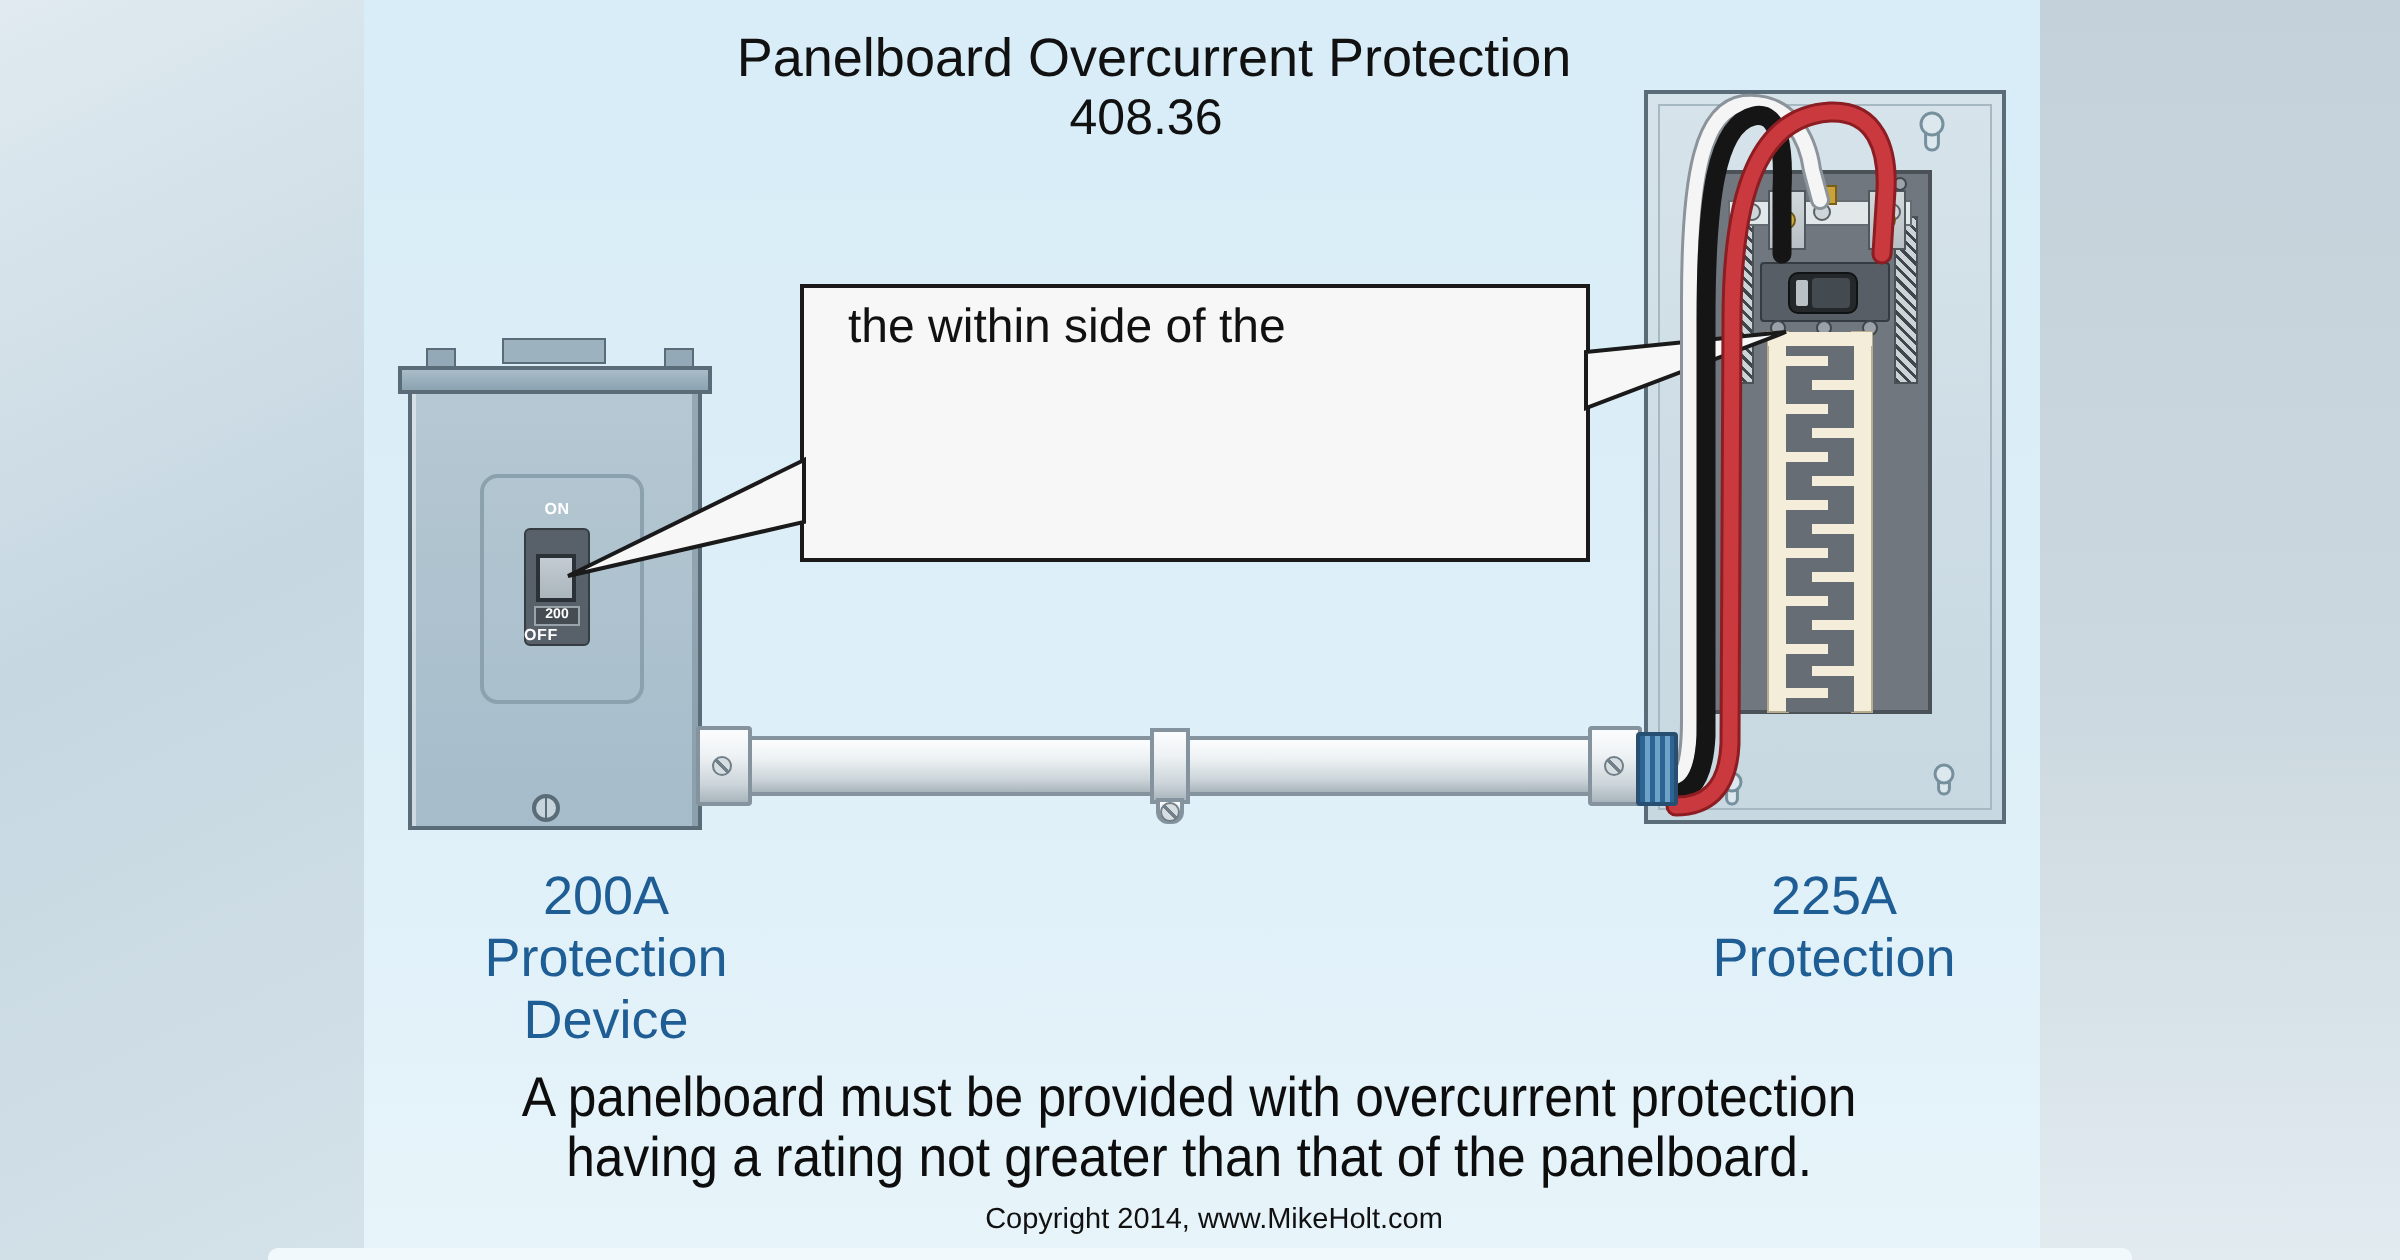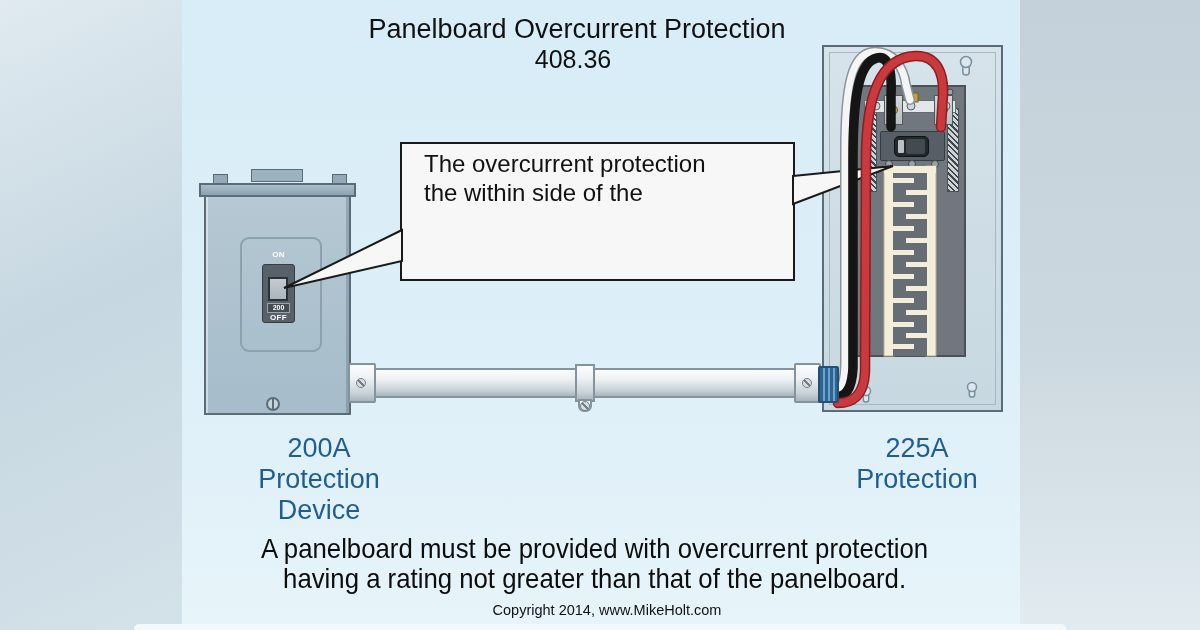--- a/index.html
+++ b/index.html
@@ -32,21 +32,21 @@
   .dev-body{left:204px;top:195px;width:147px;height:220px;border:2px solid #5a6c78;
     background:linear-gradient(180deg,#b5c8d3,#a6bcca);
     box-shadow:inset -8px 0 0 -5px rgba(90,108,120,.35), inset 4px 0 0 -2px rgba(255,255,255,.45);}
   .dev-inner{left:240px;top:237px;width:82px;height:115px;border:2px solid #8ba1ae;border-radius:9px;}
   .dev-breaker{left:262px;top:264px;width:33px;height:59px;background:#58616a;border:1px solid #353c42;border-radius:3px;}
   .dev-on{left:262px;top:250px;width:33px;text-align:center;font-size:8px;font-weight:bold;color:#fff;letter-spacing:.3px;}
   .dev-handle{left:268px;top:277px;width:20px;height:24px;border:2px solid #2b3237;
     background:linear-gradient(180deg,#c3ccd2,#aab5bc);}
   .dev-rating{left:267px;top:303px;width:23px;height:10px;background:#454d53;border:1px solid #98a3aa;
     text-align:center;font-size:7px;line-height:8px;font-weight:bold;color:#fff;}
-  .dev-off{left:262px;top:313px;width:33px;text-align:center;font-size:8px;font-weight:bold;color:#fff;letter-spacing:.3px;}
+  .dev-off{left:262px;top:313px;width:33px;text-align:left;font-size:8px;font-weight:bold;color:#fff;letter-spacing:.3px;}
   .dev-screw{left:266px;top:397px;width:14px;height:14px;border-radius:50%;background:#c6d4dc;border:2px solid #5a6c78;
     background-image:linear-gradient(90deg,rgba(0,0,0,0) 44%,#5a6c78 44%,#5a6c78 56%,rgba(0,0,0,0) 56%);}
   
   .metal{background:linear-gradient(180deg,#fbfcfd 0%,#eef2f4 35%,#ccd5da 75%,#a9b5bc 100%);border:2px solid #84939d;}
   .pipe{left:351px;top:368px;width:471px;height:30px;border-radius:2px;}
   .fit-l{left:348px;top:363px;width:28px;height:40px;border-radius:2px;}
   .fit-r{left:794px;top:363px;width:27px;height:40px;border-radius:2px;}
   .strap{left:575px;top:364px;width:20px;height:38px;}
   .strap-foot{left:578px;top:399px;width:14px;height:13px;border-radius:0 0 6px 6px;}
   .screw-s{width:10px;height:10px;border-radius:50%;background:#d7dee2;border:1.5px solid #717f88;
@@ -174,42 +174,41 @@
           <rect x="906" y="262" width="21" height="5"></rect>
         <rect x="906" y="286" width="21" height="5"></rect>
           <rect x="906" y="310" width="21" height="5"></rect>
         <rect x="906" y="333" width="21" height="5"></rect>
       </g>
     </g>
   </svg>
 
   <div class="abs callout"></div>
   <div class="abs callout-text">
-    <div>The overcurrent protection</div>
     <div>the within side of the</div>
   </div>
 
   <svg class="overlay" width="1200" height="630">
     <polygon points="402,230 284,288 402,261" fill="#f7f7f7" stroke="#1a1a1a" stroke-width="2"></polygon>
     <polygon points="793,176 893,166 793,204" fill="#f7f7f7" stroke="#1a1a1a" stroke-width="2"></polygon>
   </svg>
 
   <svg class="overlay" width="1200" height="630">
     <g fill="none" stroke-linecap="round">
       <path d="M 836,391 C 842,391 845,380 845,360 L 845,150 C 845,85 852,55 872,52 C 895,50 904,70 906,85 L 910,100" stroke="#8b949b" stroke-width="10"></path>
       <path d="M 836,391 C 842,391 845,380 845,360 L 845,150 C 845,85 852,55 872,52 C 895,50 904,70 906,85 L 910,100" stroke="#f5f5f5" stroke-width="7"></path>
       <path d="M 836,397 C 846,397 852,388 853,368 L 853,160 C 853,100 858,62 877,58 C 890,55 892,75 891,95 L 891,127" stroke="#151515" stroke-width="9.5"></path>
       <path d="M 838,403 C 852,403 864,396 865,372 L 866,160 C 866,95 880,58 915,56 C 938,55 944,75 943,95 L 941,127" stroke="#8c1d22" stroke-width="10.5"></path>
       <path d="M 838,403 C 852,403 864,396 865,372 L 866,160 C 866,95 880,58 915,56 C 938,55 944,75 943,95 L 941,127" stroke="#c9393e" stroke-width="7.5"></path>
     </g>
   </svg>
 
   <div class="abs fit-blue"></div>
 
-  <div class="abs label-blue" style="left:199px;top:433px;width:200px;padding-left:40px;">
+  <div class="abs label-blue" style="left:183px;top:433px;width:200px;padding-left:40px;">
     <div>200A</div>
     <div>Protection</div>
     <div>Device</div>
   </div>
   <div class="abs label-blue" style="left:817px;top:433px;width:200px;text-align:center;">
     <div>225A</div>
     <div>Protection</div>
   </div>
 
   <div class="abs statement">

